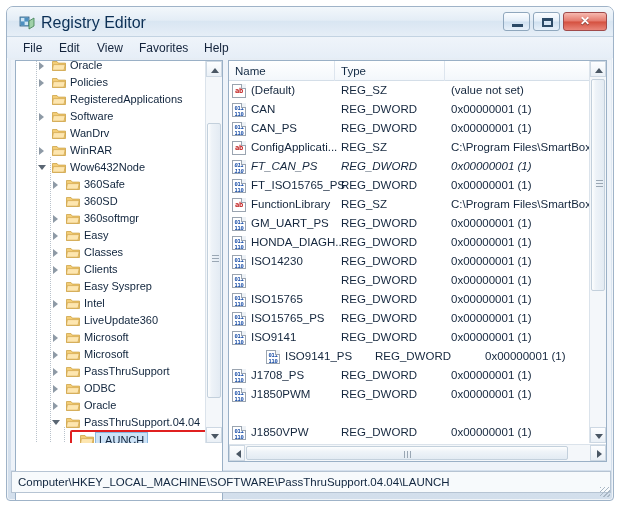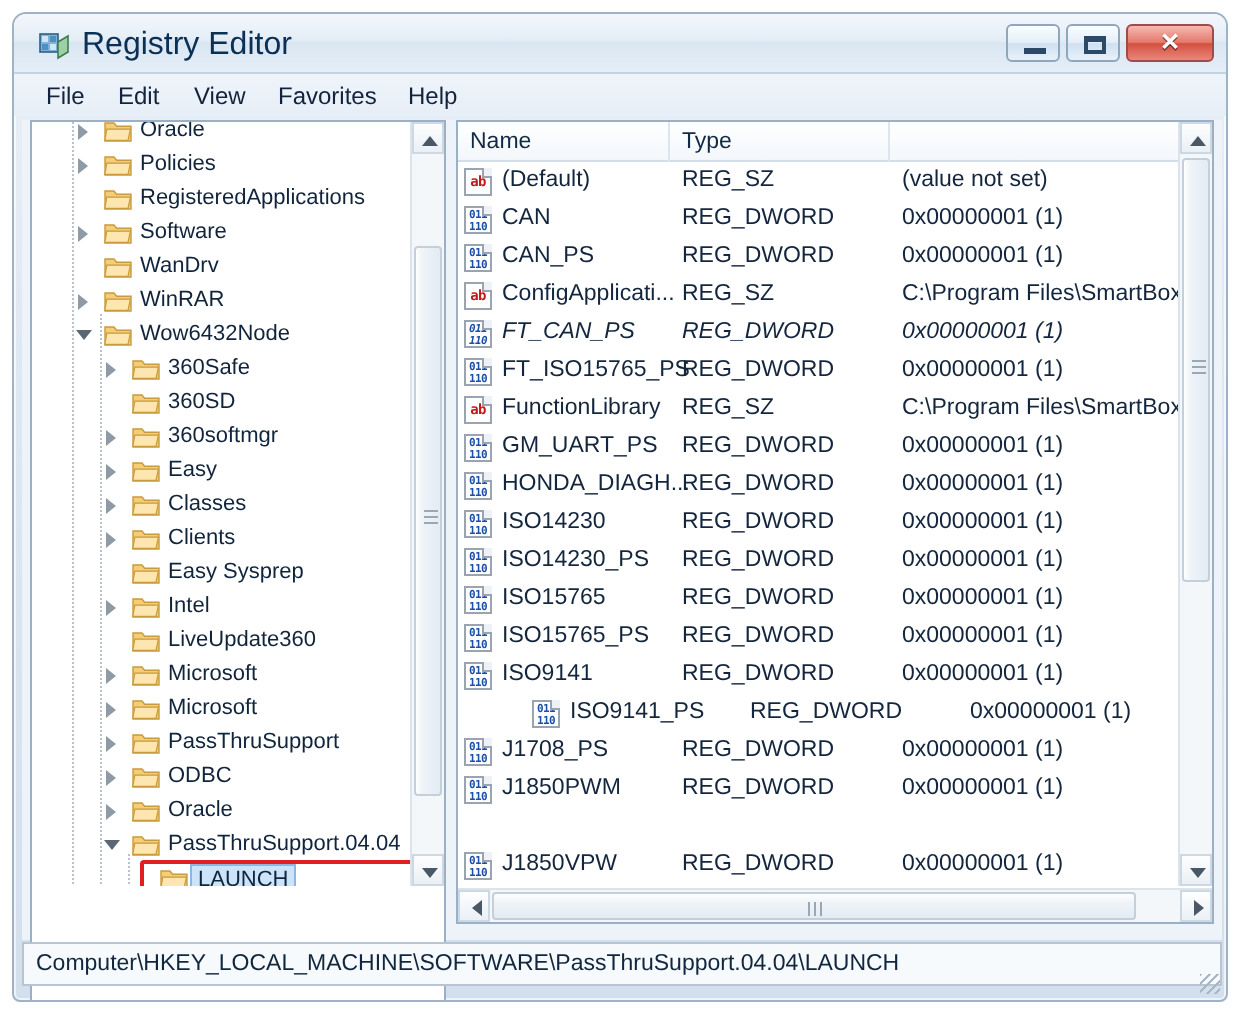--- a/index.html
+++ b/index.html
@@ -628,21 +628,20 @@
               </span>
               <span class="cell-name">ISO14230</span>
               <span class="cell-type">REG_DWORD</span>
               <span class="cell-data">0x00000001 (1)</span>
             </div>
             <div class="lrow" style="top: 190px;">
               <span class="vicon dw">
                 <span class="glyph" style="white-space: pre;">011
 110</span>
               </span>
-              <span class="cell-name">ISO14230_PS</span>
               <span class="cell-type">REG_DWORD</span>
               <span class="cell-data">0x00000001 (1)</span>
             </div>
             <div class="lrow" style="top: 209px;">
               <span class="vicon dw">
                 <span class="glyph" style="white-space: pre;">011
 110</span>
               </span>
               <span class="cell-name">ISO15765</span>
               <span class="cell-type">REG_DWORD</span>

